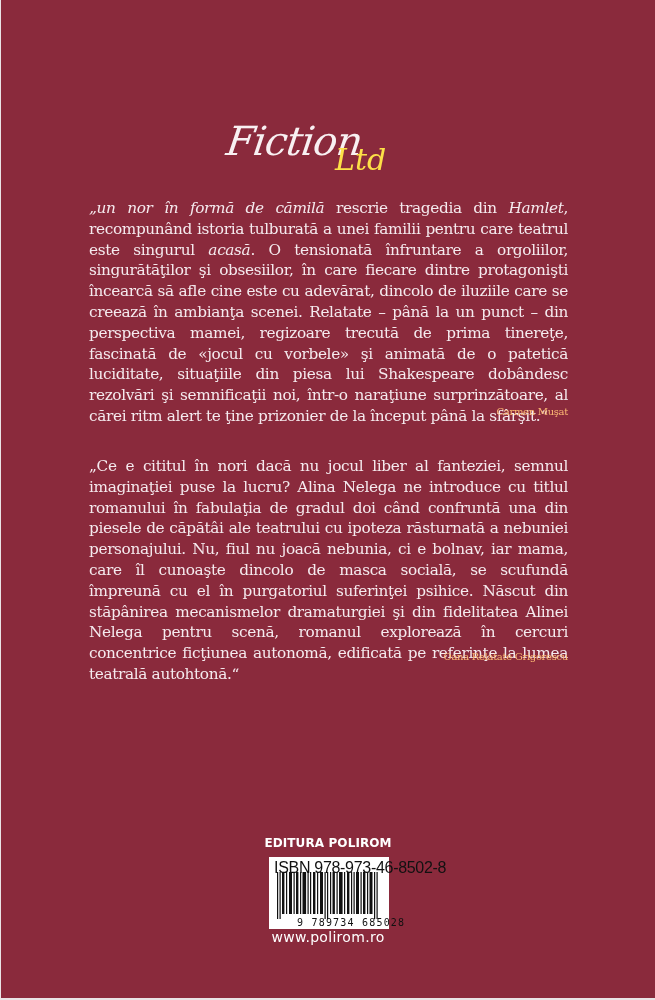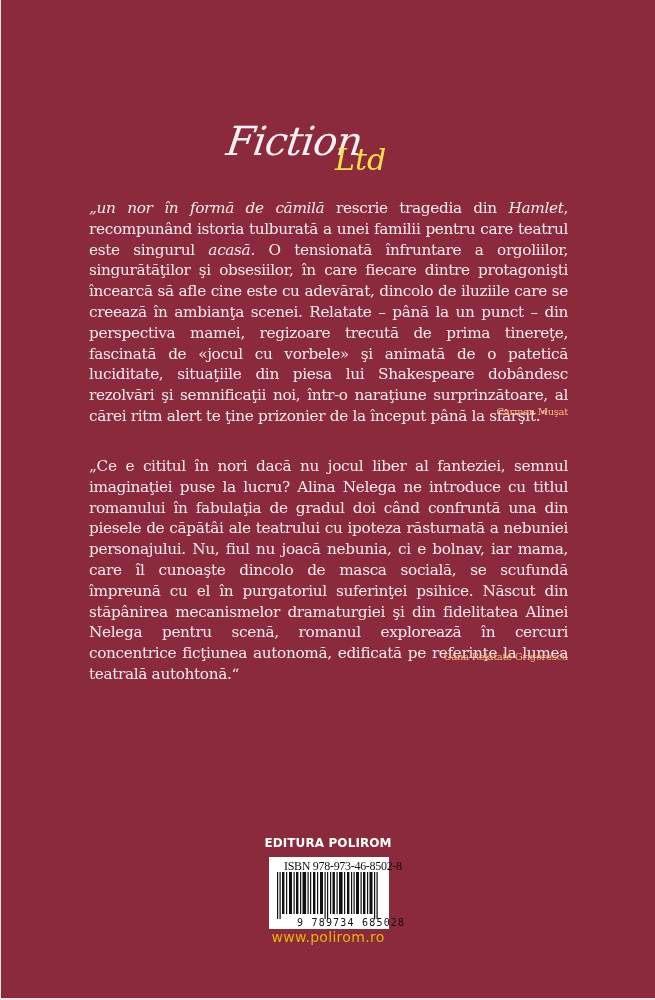--- a/index.html
+++ b/index.html
@@ -48,33 +48,33 @@
   .publisher {
     position: absolute; left: 0; width: 654px; top: 836px; text-align: center;
     font-family: "DejaVu Sans", sans-serif; font-weight: bold;
     font-size: 12px; color: #ffffff; letter-spacing: 0.1px;
   }
   .barcode {
     position: absolute; left: 268px; top: 857px; width: 120px; height: 72px;
     background: #ffffff;
   }
   .isbn-text {
-    position: absolute; left: 15px; top: 2px; width: 112px;
-    font-family: Liberation Serif, serif; font-size: 12px; color: #111;
+    position: absolute; left: 5px; top: 2px; width: 112px;
+    font-family: Liberation Sans, sans-serif; font-size: 16px; color: #111;
     white-space: nowrap; letter-spacing: -0.3px;
   }
   .bars { position: absolute; left: 4px; top: 15px; width: 112px; height: 47px; }
   .ean-digits {
     position: absolute; left: 0px; top: 60px; width: 120px;
     font-family: "DejaVu Sans Mono", monospace; font-size: 10px; color: #111;
     letter-spacing: 1.2px; white-space: nowrap; margin-left: 28px;
   }
   .website {
     position: absolute; left: 0; width: 654px; top: 929px; text-align: center;
-    font-family: "DejaVu Sans", sans-serif; font-size: 14px; color: #eab308;
+    font-family: "DejaVu Sans", sans-serif; font-size: 14px; color: #ffffff;
     letter-spacing: 0.3px;
   }
   .digital {
     position: absolute; left: 0; width: 654px; top: 953px; text-align: center;
     font-family: "DejaVu Serif", serif; font-size: 11.5px; color: #ffffff;
     letter-spacing: -0.2px;
   }
 </style>
 </head>
 <body>

